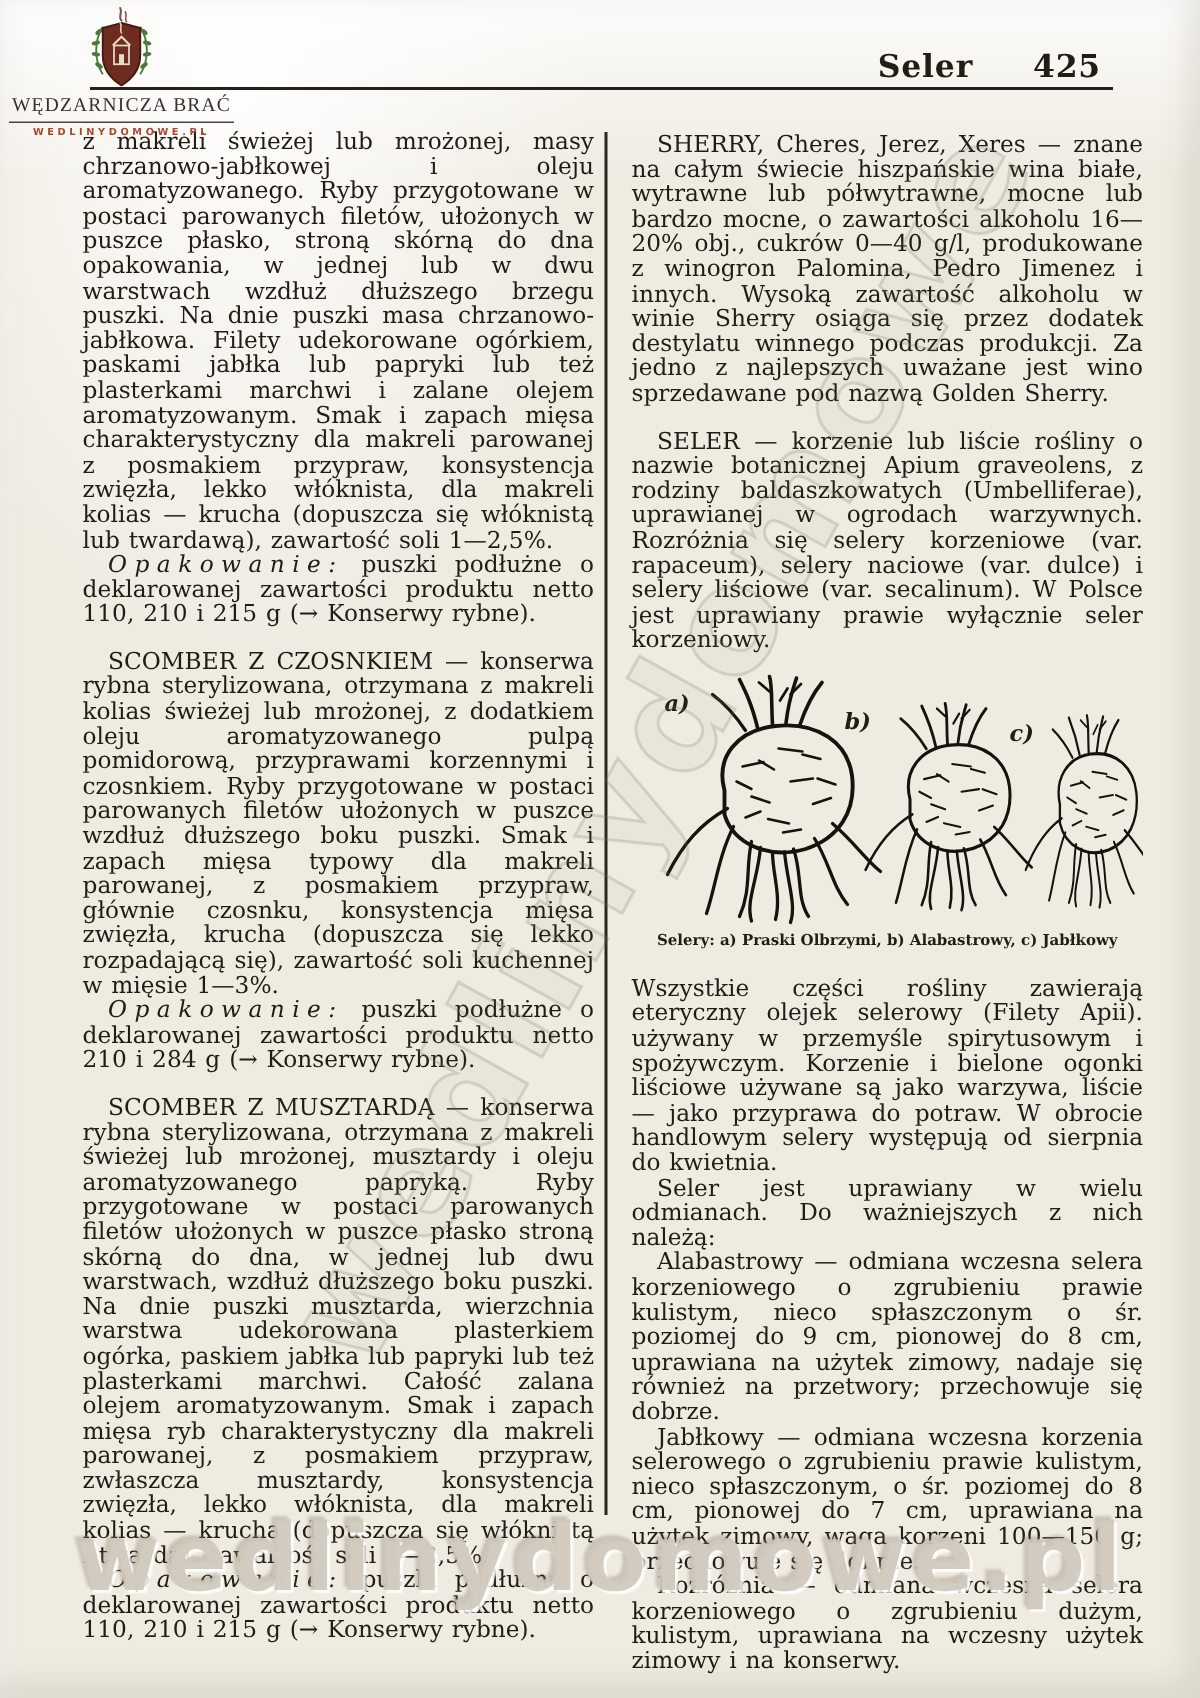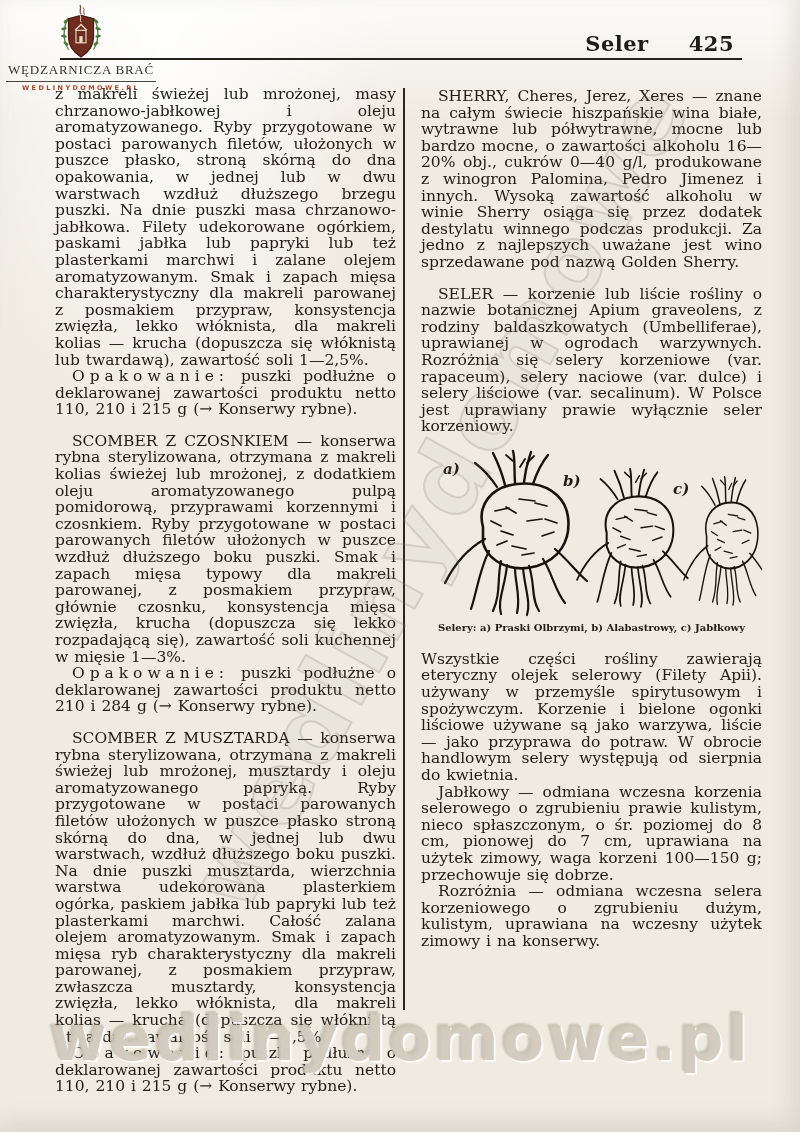--- a/index.html
+++ b/index.html
@@ -38,21 +38,21 @@
   
   .col{position:absolute;top:86px;width:341px;font-size:15.5px;line-height:16.6px;text-align:justify;}
   .col-left{left:55px;}
   .col-right{left:421px;top:88px;}
   .divider{position:absolute;left:403px;top:88px;width:2px;height:922px;background:#2b261d;}
   .para{margin:0;text-align:justify;text-align-last:left;word-spacing:1px;}
   .para.ind{text-indent:17px;}
   .para.gap{margin-top:15px;}
   .b{font-weight:normal;}
   .i{}
-  .sp{letter-spacing:.32em;}
+  .sp{letter-spacing:.32em;font-style:italic;}
 
   
   .figure{position:relative;height:172px;margin:10px 0 2px 0;}
   .fig-label{position:absolute;font-style:italic;font-size:15px;font-weight:bold;}
   .fl-a{left:22px;top:16px;}
   .fl-b{left:142px;top:28px;}
   .fl-c{left:252px;top:36px;}
   .figure svg{position:absolute;left:0;top:0;}
   .caption{font-size:10px;font-weight:bold;line-height:17px;text-align:center;width:310px;margin:0 auto;}
 
@@ -182,18 +182,20 @@
         </defs>
         <use href="#celery" transform="translate(6,6)"></use>
         <use href="#celery" transform="translate(142,24) scale(0.78,0.84)"></use>
         <use href="#celery" transform="translate(252,32) scale(0.60,0.78)"></use>
       </svg>
     </div>
     <div class="caption">Selery: a) Praski Olbrzymi, b) Alabastrowy, c) Jabłkowy</div>
 
     <div>
         <p class="para gap"><span>Wszystkie części rośliny zawierają eteryczny olejek selerowy (</span><span class="i">Filety Apii</span><span>). używany w przemyśle spirytusowym i spożywczym. Korzenie i bielone ogonki liściowe używane są jako warzywa, liście — jako przyprawa do potraw. W obrocie handlowym selery występują od sierpnia do kwietnia.</span></p>
+        <p class="para ind"><span>Seler jest uprawiany w wielu odmianach. Do ważniejszych z nich należą:</span></p>
+        <p class="para ind"><span class="b">Alabastrowy</span><span> — odmiana wczesna selera korzeniowego o zgrubieniu prawie kulistym, nieco spłaszczonym o śr. poziomej do 9 cm, pionowej do 8 cm, uprawiana na użytek zimowy, nadaje się również na przetwory; przechowuje się dobrze.</span></p>
         <p class="para ind"><span class="b">Jabłkowy</span><span> — odmiana wczesna korzenia selerowego o zgrubieniu prawie kulistym, nieco spłaszczonym, o śr. poziomej do 8 cm, pionowej do 7 cm, uprawiana na użytek zimowy, waga korzeni 100—150 g; przechowuje się dobrze.</span></p>
         <p class="para ind"><span class="b">Rozróżnia</span><span> — odmiana wczesna selera korzeniowego o zgrubieniu dużym, kulistym, uprawiana na wczesny użytek zimowy i na konserwy.</span></p>
       </div>
   </div>
 
 </div>
 
 </body></html>

